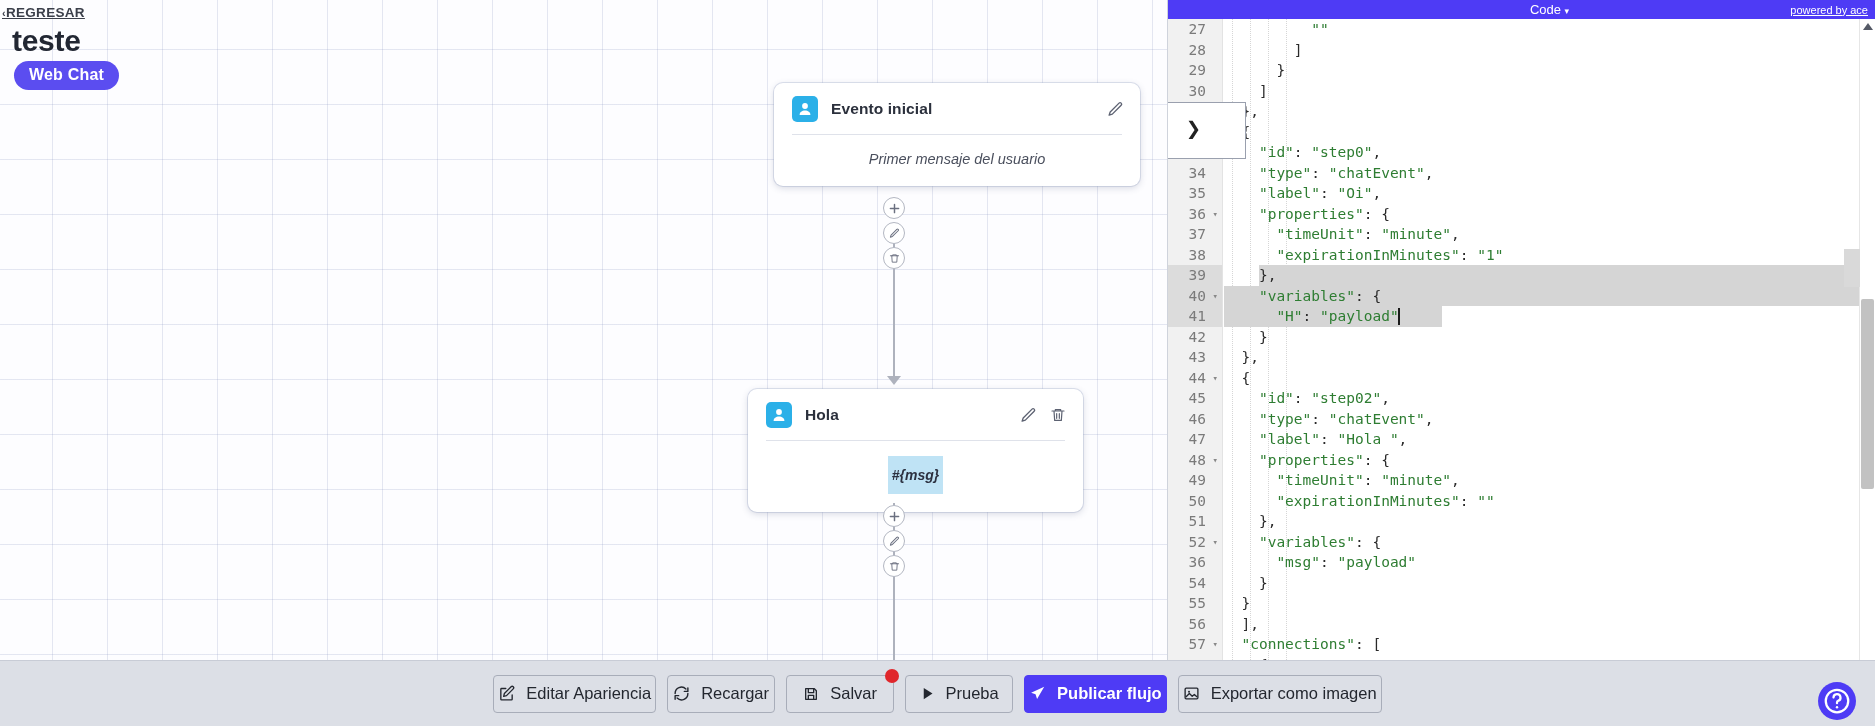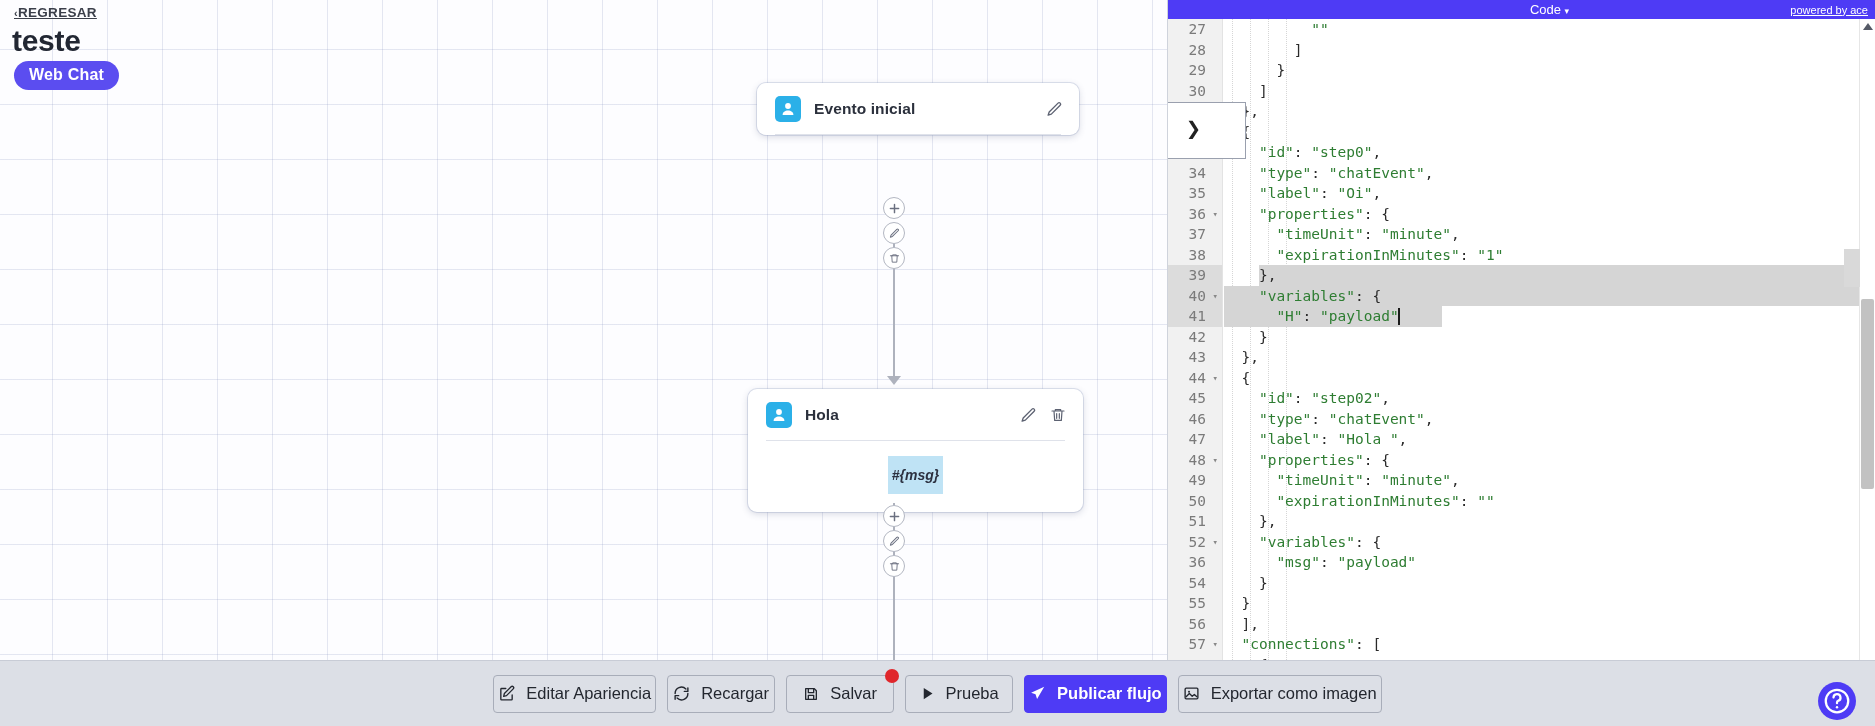--- a/index.html
+++ b/index.html
@@ -18,21 +18,21 @@
     background-color: #fdfdff;
     background-image:
       linear-gradient(to right, rgba(150,160,200,0.25) 1px, transparent 1px),
       linear-gradient(to bottom, rgba(150,160,200,0.25) 1px, transparent 1px);
     background-size: 55px 55px;
     background-position: -3px -6px;
     overflow: hidden;
   }
 
   #back-link {
-    position: absolute; left: 14px; top: 5px;
+    position: absolute; left: 2px; top: 5px;
     font-size: 13.5px; font-weight: bold; letter-spacing: .3px;
     color: #3b3f4a; text-decoration: underline;
     cursor: pointer;
   }
   #back-link .chev { font-size: 11px; }
 
   #proj-title {
     position: absolute; left: 12px; top: 24px;
     font-size: 30px; font-weight: 700; color: #222733;
     letter-spacing: -0.3px;
@@ -86,21 +86,21 @@
     font-size: 14.5px; font-style: italic; color: #4a4f5d;
   }
   .node-var {
     display: inline-block;
     font-size: 14px; font-style: italic; font-weight: bold;
     color: #2c3140;
     background: #bfe3f5; padding: 11px 4px;
   }
 
   
-  #node-start { left: 757px; top: 83px; width: 322px; }
+  #node-start { left: 774px; top: 83px; width: 366px; }
   #node-hola  { left: 748px; top: 389px; width: 335px; }
 
   
   .conn-line {
     position: absolute; width: 2px; background: #aeb2bd;
   }
   .conn-arrow {
     position: absolute;
     width: 0; height: 0;
     border-left: 7px solid transparent;
@@ -287,20 +287,23 @@
         <span class="node-title">Evento inicial</span>
         <span class="node-actions">
           <span class="ico-btn">
             <svg width="17" height="17" viewBox="0 0 24 24" fill="none" stroke="currentColor" stroke-width="1.9" stroke-linecap="round" stroke-linejoin="round">
               <path d="M17 3a2.1 2.1 0 0 1 3 3L7.5 18.5 3 20l1.5-4.5z"></path>
             </svg>
           </span>
         </span>
       </div>
       <div class="node-divider"></div>
+      <div class="node-body">
+        <span class="node-placeholder">Primer mensaje del usuario</span>
+      </div>
     </div>
 
     <div class="conn-line" style="left:893px; top:227px; height:103px;"></div>
     <div class="conn-arrow" style="left:887px; top:376px;"></div>
     <div class="conn-line" style="left:893px; top:330px; height:50px;"></div>
     <div class="conn-tools" style="left:883px; top:197px;">
       <span class="conn-btn">
         <svg width="11" height="11" viewBox="0 0 12 12" stroke="currentColor" stroke-width="1.6" stroke-linecap="round">
             <path d="M6 1.5v9M1.5 6h9"></path>
           </svg>

